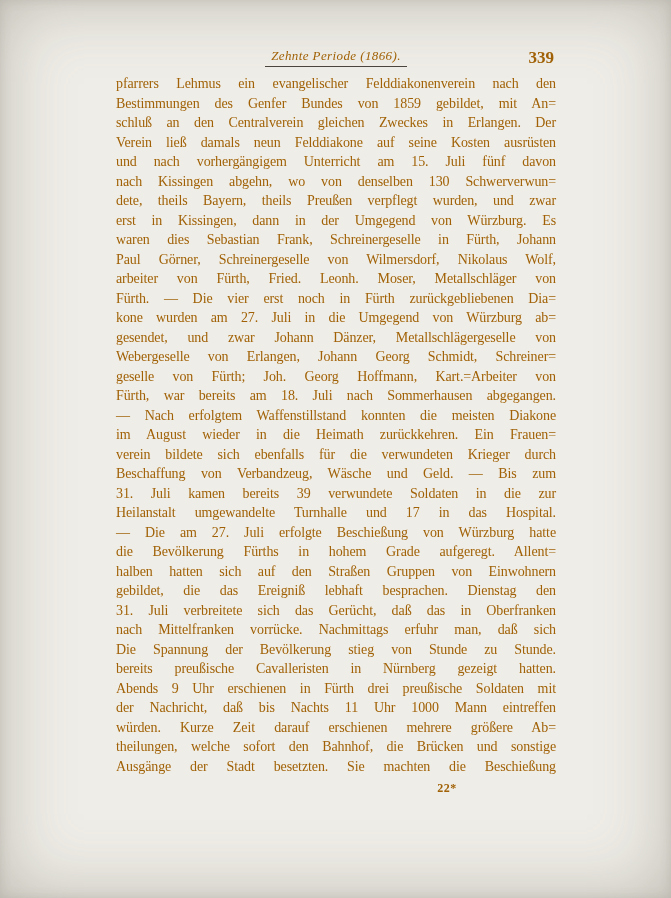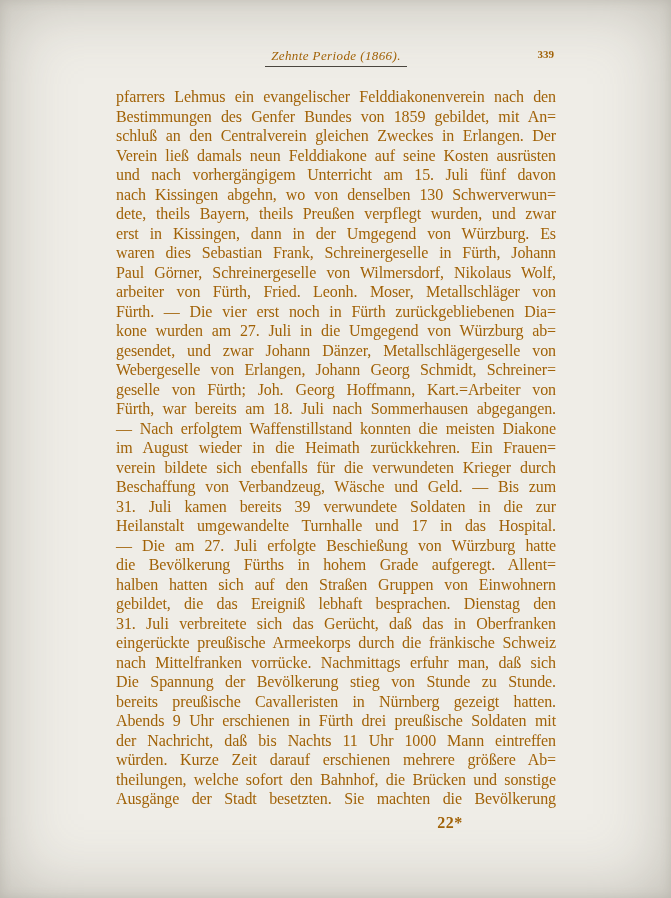--- a/index.html
+++ b/index.html
@@ -40,40 +40,40 @@
     display: inline-block;
     font-style: italic;
     letter-spacing: 0.4px;
     border-bottom: 1px solid rgba(45,41,34,0.85);
     padding: 0 6px 2px 6px;
   }
   .running-head .pagenum {
     position: absolute;
     right: 2px;
     top: 0;
-    font-size: 11px;
+    font-size: 17px;
     font-weight: bold;
   }
   .body-text {
-    margin-top: 17px;
-    font-size: 16px;
+    margin-top: 4px;
+    font-size: 14px;
     line-height: 19.5px;
     letter-spacing: -0.1px;
     word-spacing: 0.5px;
     font-weight: 500;
   }
   .body-text .line {
     text-align: justify;
     text-align-last: justify;
     white-space: normal;
   }
   .signature {
     margin-top: 5px;
     margin-left: 73%;
-    font-size: 16px;
+    font-size: 12px;
     font-weight: bold;
     letter-spacing: 0.5px;
   }
 </style>
 </head>
 <body>
 
 <div class="scan-page">
   <div class="content">
 
@@ -106,27 +106,26 @@
       <div class="line">im August wieder in die Heimath zurückkehren. Ein Frauen=</div>
       <div class="line">verein bildete sich ebenfalls für die verwundeten Krieger durch</div>
       <div class="line">Beschaffung von Verbandzeug, Wäsche und Geld. — Bis zum</div>
       <div class="line">31. Juli kamen bereits 39 verwundete Soldaten in die zur</div>
       <div class="line">Heilanstalt umgewandelte Turnhalle und 17 in das Hospital.</div>
       <div class="line">— Die am 27. Juli erfolgte Beschießung von Würzburg hatte</div>
       <div class="line">die Bevölkerung Fürths in hohem Grade aufgeregt. Allent=</div>
       <div class="line">halben hatten sich auf den Straßen Gruppen von Einwohnern</div>
       <div class="line">gebildet, die das Ereigniß lebhaft besprachen. Dienstag den</div>
       <div class="line">31. Juli verbreitete sich das Gerücht, daß das in Oberfranken</div>
-      <div class="line">eingerückte preußische Armeekorps durch die fränkische Schweiz</div>
       <div class="line">nach Mittelfranken vorrücke. Nachmittags erfuhr man, daß sich</div>
       <div class="line">Die Spannung der Bevölkerung stieg von Stunde zu Stunde.</div>
       <div class="line">bereits preußische Cavalleristen in Nürnberg gezeigt hatten.</div>
       <div class="line">Abends 9 Uhr erschienen in Fürth drei preußische Soldaten mit</div>
       <div class="line">der Nachricht, daß bis Nachts 11 Uhr 1000 Mann eintreffen</div>
       <div class="line">würden. Kurze Zeit darauf erschienen mehrere größere Ab=</div>
       <div class="line">theilungen, welche sofort den Bahnhof, die Brücken und sonstige</div>
-      <div class="line">Ausgänge der Stadt besetzten. Sie machten die Bevölkerung</div>
+      <div class="line">Ausgänge der Stadt besetzten. Sie machten die Beschießung</div>
     </div>
 
     <div class="signature">22*</div>
 
   </div>
 </div>
 
 </body></html>

